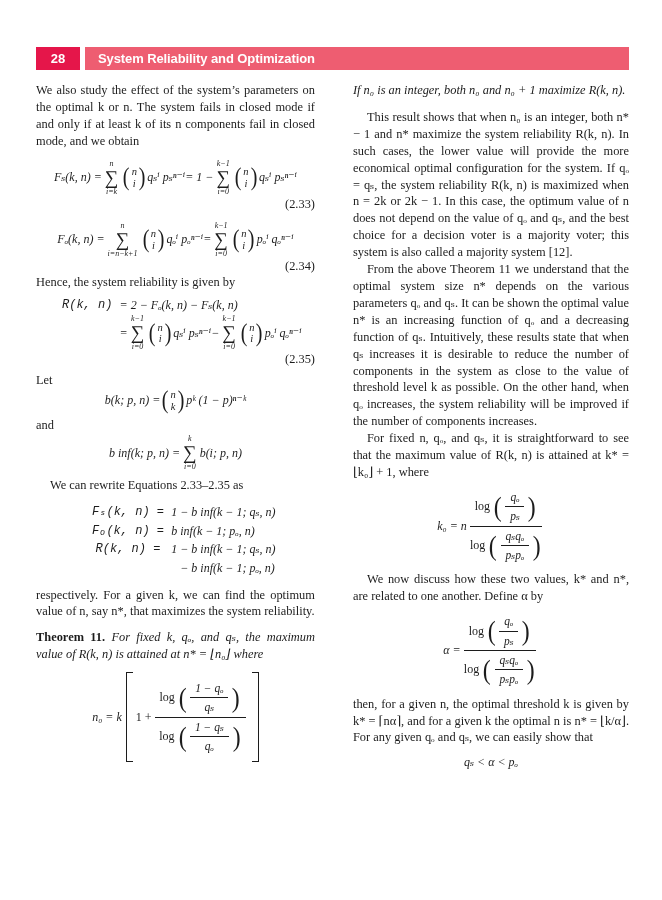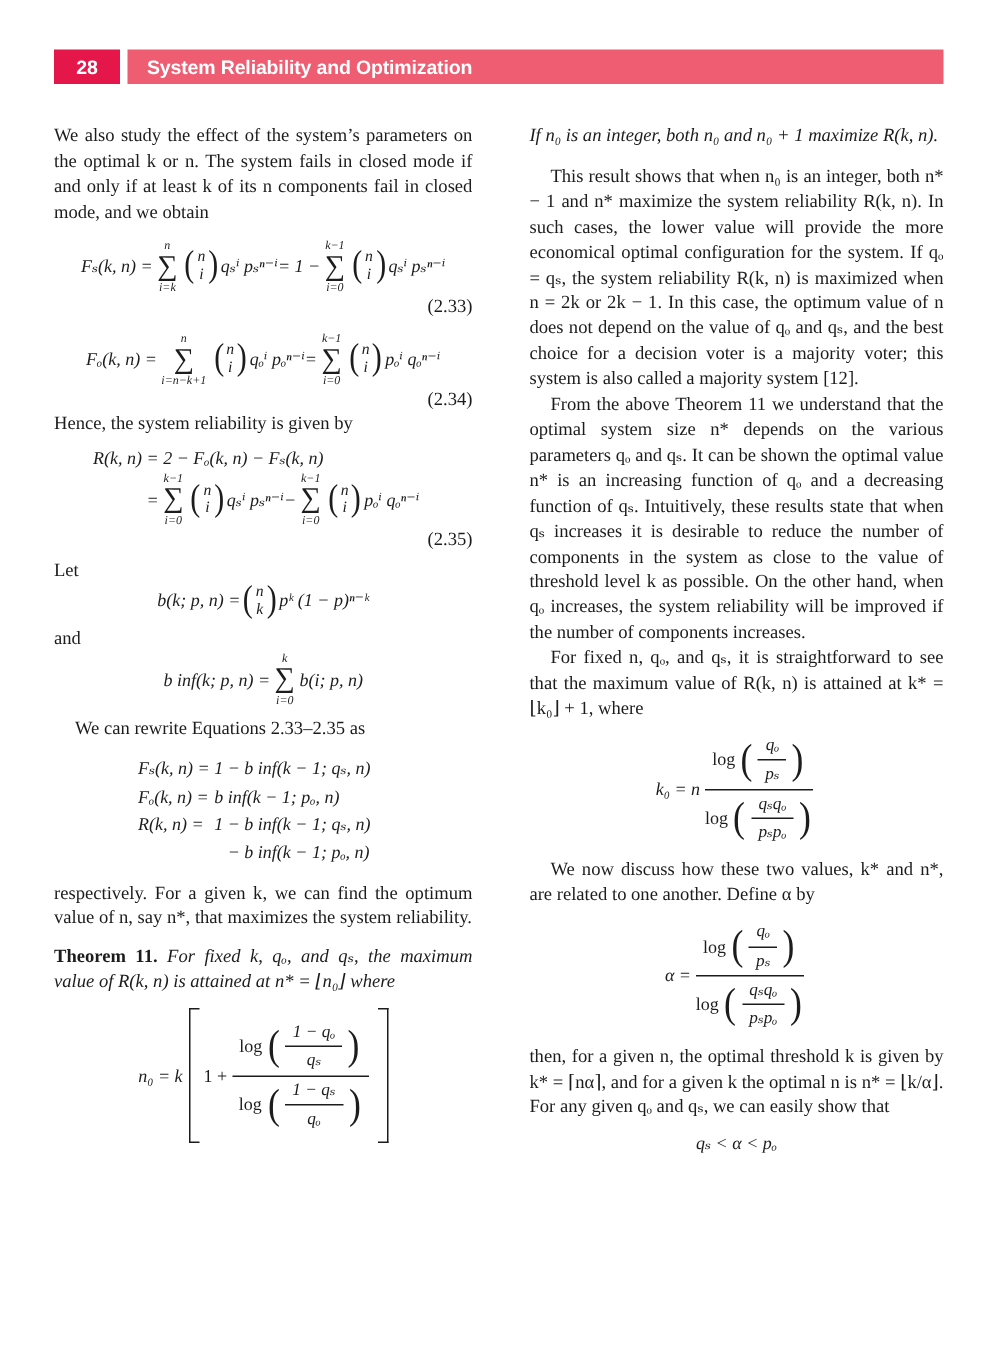--- a/index.html
+++ b/index.html
@@ -2,21 +2,21 @@
 <html><head>
 <meta charset="utf-8">
 <style>
   html,body { margin:0; padding:0; background:#ffffff; }
   .page {
     position:relative; width:662px; height:900px; background:#ffffff;
     font-family:"Liberation Serif","DejaVu Serif","DejaVu Sans",serif;
     color:#1c1c1c; overflow:hidden;
   }
   
-  .header { position:absolute; top:33px; left:36px; right:33px; height:23px; display:flex; }
+  .header { position:absolute; top:47px; left:36px; right:33px; height:23px; display:flex; }
   .pagenum {
     width:44px; height:23px; display:flex; align-items:center; justify-content:center;
     color:#fff; font-family:"Liberation Sans","DejaVu Sans",sans-serif;
     font-weight:bold; font-size:13px;
   }
   .banner {
     flex:1; height:23px; margin-left:5px; display:flex; align-items:center;
     color:#fff; font-family:"Liberation Sans","DejaVu Sans",sans-serif;
     font-weight:bold; font-size:13px; padding-left:13px; letter-spacing:-0.1px;
   }
@@ -58,21 +58,21 @@
   .lf { display:inline-flex; align-items:center; }
   .lf .fn { font-style:normal; margin-right:3px; }
   .lf .pp { font-size:28px; line-height:0.9; font-style:normal; display:inline-block; transform:scaleX(0.85); }
   .lf .fr .n, .lf .fr .d { font-size:11.5px; }
   
   .sqbr { width:6px; height:88px; align-self:center; }
   .sqbr.l { border:1.5px solid #1c1c1c; border-right:none; margin:0 3px 0 4px; }
   .sqbr.r { border:1.5px solid #1c1c1c; border-left:none; margin:0 0 0 3px; }
   
   .eqgrid { display:grid; grid-template-columns:auto auto; font-size:12px; font-style:italic; line-height:1.55; width:fit-content; }
-  .eqgrid .l { text-align:left; white-space:pre; }
+  .eqgrid .l { text-align:center; white-space:pre;font-family:Liberation Mono, monospace; }
   .eqgrid .r { text-align:left; white-space:pre; }
   .gap-sm { height:5px; } .gap-md { height:9px; }
 </style>
 </head>
 <body>
 
 <div class="page">
 
   <div class="header">
     <div class="pagenum" style="background:#e5164a">28</div>

